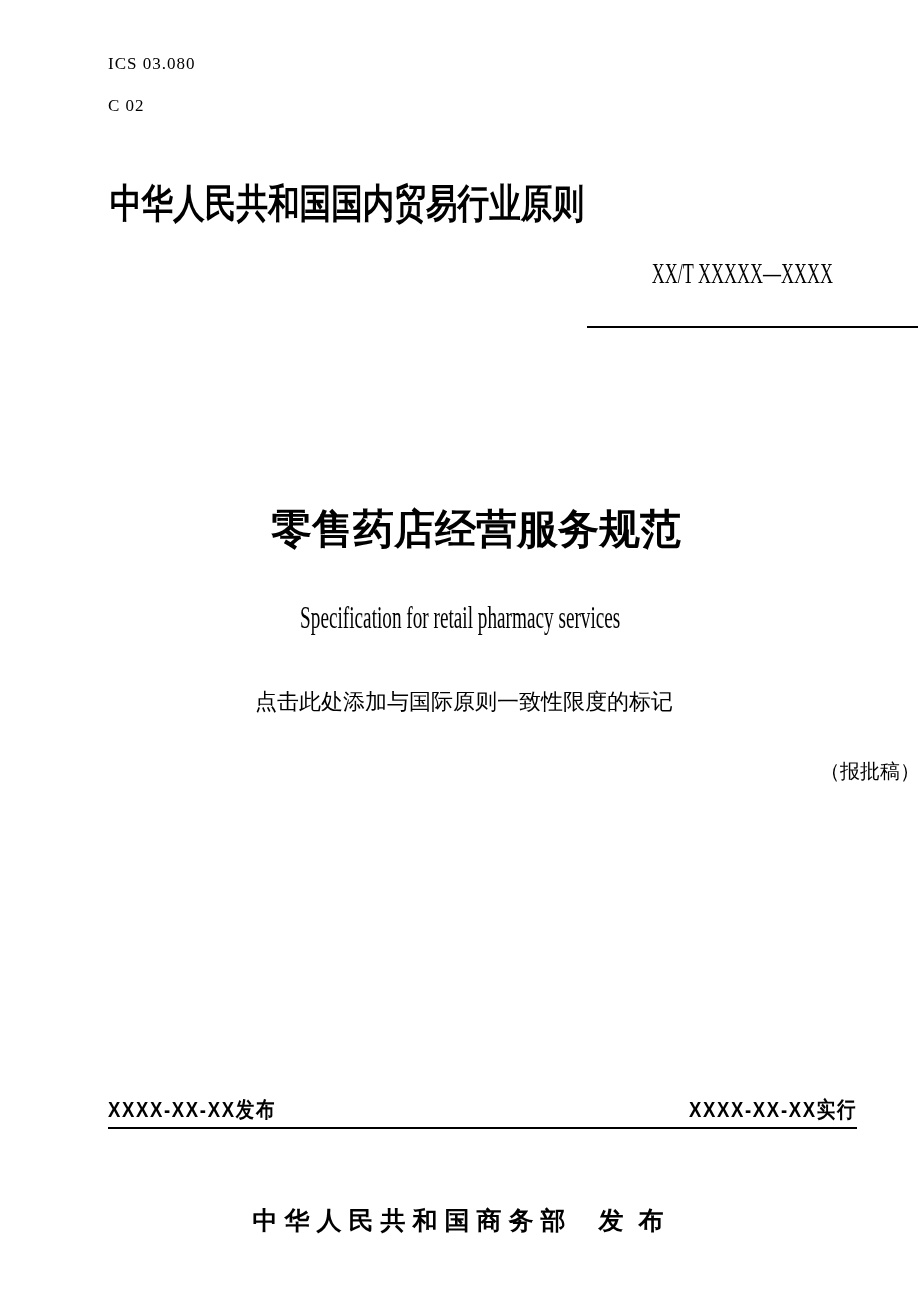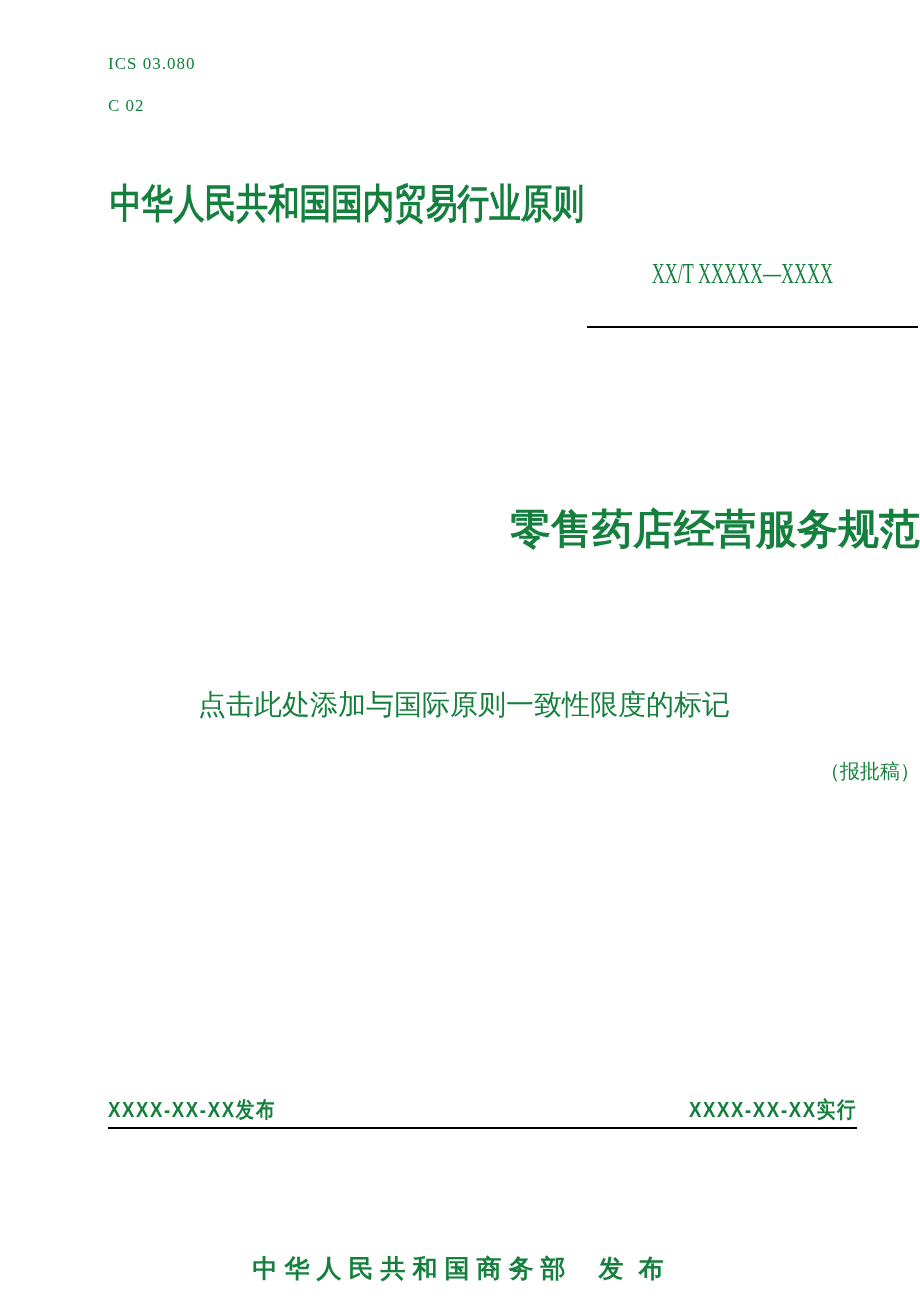--- a/index.html
+++ b/index.html
@@ -1,21 +1,21 @@
 <!DOCTYPE html>
 <html><head>
 <meta charset="utf-8">
 <style>
   html, body { margin: 0; padding: 0; background: #ffffff; }
   .page {
     position: relative;
     width: 920px;
     height: 1302px;
     background: #ffffff;
-    color: #15803d;
+    color: #000000;
     overflow: hidden;
     font-family: "Liberation Serif", serif;
   }
   .ics-code {
     position: absolute; left: 108px; top: 55px;
     font-family: "Liberation Serif", serif;
     font-size: 17px; letter-spacing: 1px; line-height: 1;
   }
   .class-code {
     position: absolute; left: 108px; top: 97px;
@@ -41,42 +41,42 @@
     font-size: 30px; line-height: 1;
     transform: scaleX(0.6); transform-origin: right center;
     white-space: nowrap;
   }
   .rule-top {
     position: absolute; left: 587px; top: 326px;
     width: 331px; height: 2px; background: #000000;
   }
   .doc-title-cn {
     position: absolute; left: 0; right: 0; top: 506px;
-    text-align: right;
+    text-align: center;
     font-family: "Liberation Sans", sans-serif;
     font-weight: bold; font-size: 41px; line-height: 1.15;
     white-space: nowrap;
     padding-left: 32px;
   }
   .doc-title-en {
     position: absolute; left: 0; right: 0; top: 602px;
     text-align: center; white-space: nowrap;
   }
   .doc-title-en .squeeze {
     display: inline-block;
     font-family: "Liberation Serif", serif;
     font-size: 31px; line-height: 1;
     transform: scaleX(0.62);
     white-space: nowrap;
   }
   .consistency-note {
     position: absolute; left: 8px; right: 0; top: 690px;
     text-align: center;
     font-family: "Liberation Serif", serif;
-    font-size: 28px; line-height: 1.1; white-space: nowrap;
+    font-size: 22px; line-height: 1.1; white-space: nowrap;
   }
   .draft-note {
     position: absolute; left: 0; right: 0; top: 760px;
     text-align: right;
     font-family: "Liberation Serif", serif;
     font-size: 20px; line-height: 1.1; white-space: nowrap;
   }
   .date-issue, .date-implement {
     position: absolute; top: 1099px;
     font-family: "Liberation Sans", sans-serif;
@@ -89,21 +89,21 @@
   }
   .date-implement {
     right: 63px;
     transform: scaleX(0.84); transform-origin: right center;
   }
   .rule-bottom {
     position: absolute; left: 108px; top: 1127px;
     width: 749px; height: 2px; background: #000000;
   }
   .publisher-row {
-    position: absolute; left: 0; right: 0; top: 1256px;
+    position: absolute; left: 0; right: 0; top: 1208px;
     display: flex; justify-content: center; align-items: baseline;
     gap: 26px;
     font-family: "Liberation Sans", sans-serif;
     font-weight: bold; font-size: 25px; line-height: 1;
     white-space: nowrap;
   }
   .publisher-name { letter-spacing: 7px; }
   .publish-label { letter-spacing: 4px; }
 </style>
 </head>
@@ -117,20 +117,23 @@
 
 
   <div class="heading-cn">中华人民共和国国内贸易行业原则</div>
 
   <div class="std-number">XX/T XXXXX—XXXX</div>
 
   <div class="rule-top"></div>
 
   <div class="doc-title-cn">零售药店经营服务规范</div>
 
+  <div class="doc-title-en">
+    <span class="squeeze">Specification for retail pharmacy services</span>
+  </div>
 
   <div class="consistency-note">点击此处添加与国际原则一致性限度的标记</div>
 
   <div class="draft-note">（报批稿）</div>
 
   <div class="date-issue">XXXX-XX-XX发布</div>
 
   <div class="date-implement">XXXX-XX-XX实行</div>
 
   <div class="rule-bottom"></div>

